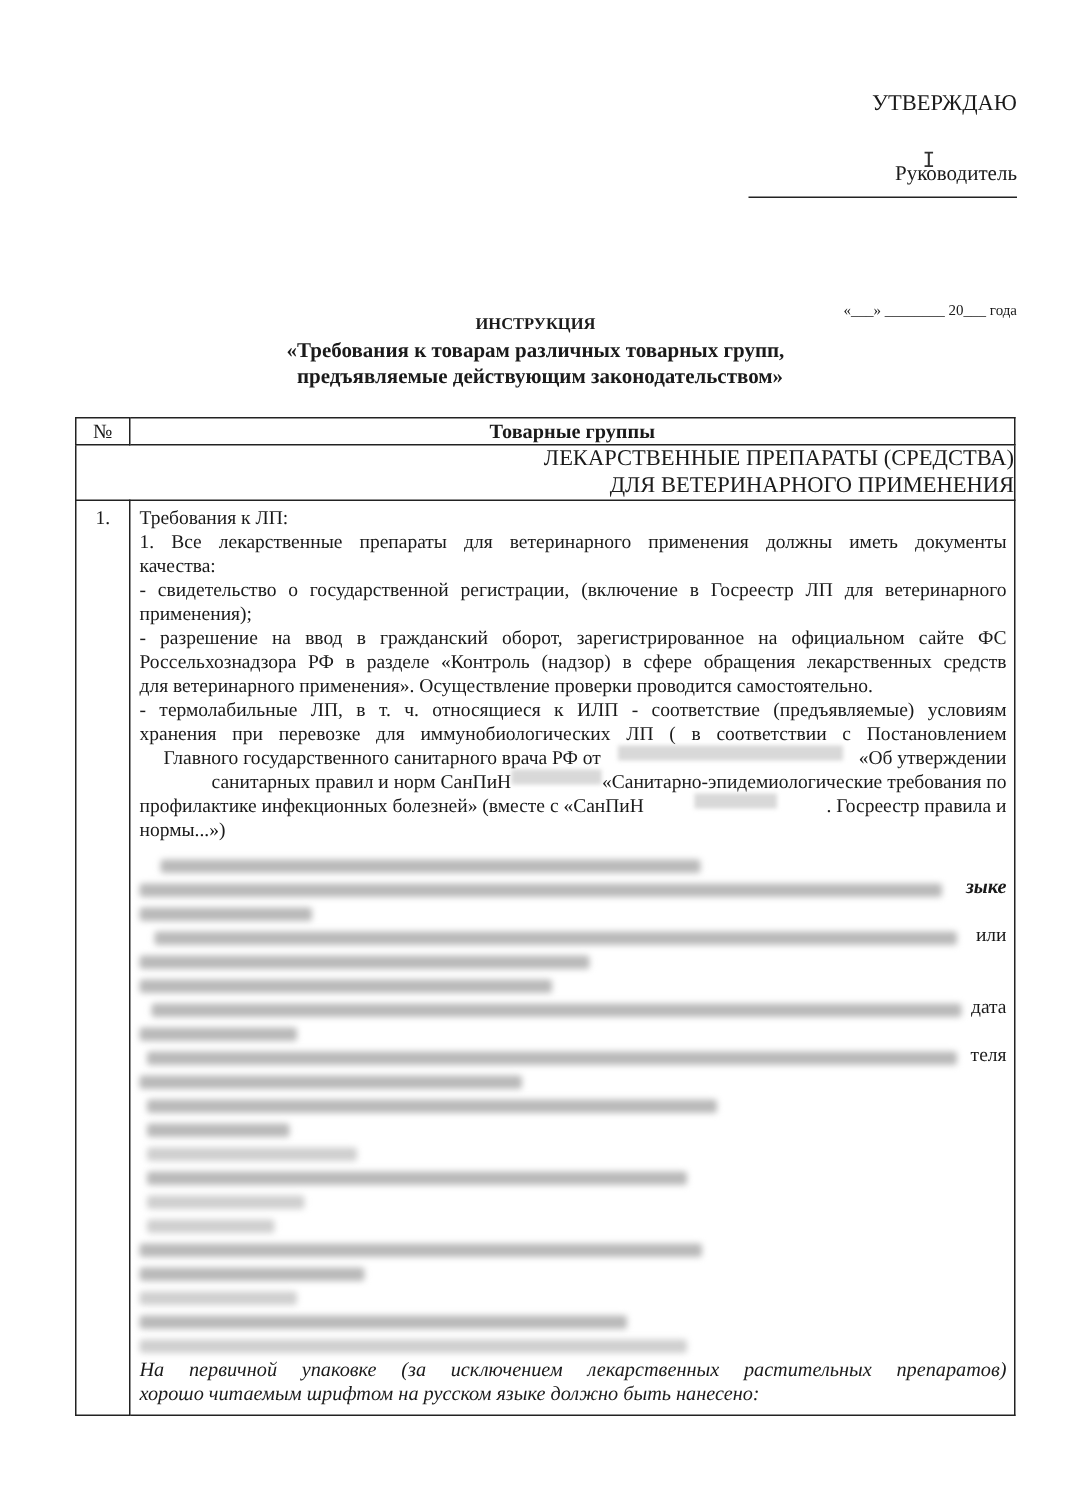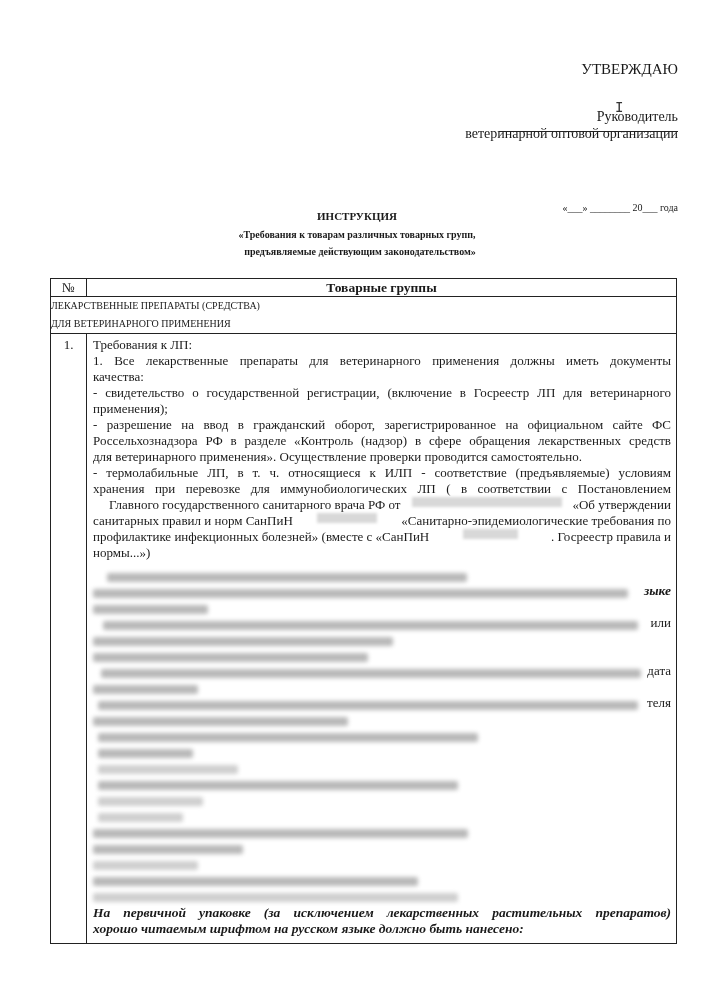--- a/index.html
+++ b/index.html
@@ -6,51 +6,50 @@
   body { width: 714px; height: 1000px; position: relative; overflow: hidden;
          font-family: "Liberation Serif", "DejaVu Serif", serif; color: #1a1a1a; }
   .abs { position: absolute; }
   .approval { right: 36px; text-align: right; font-size: 14px; line-height: 17px; margin-top: 32px; }
   .title-block { left: 0; width: 714px; text-align: center; font-weight: bold; }
   table.main { position: absolute; left: 50px; top: 278px; width: 627px; border-collapse: collapse;
                font-size: 13px; }
   table.main td { border: 1px solid #222; vertical-align: top; padding: 0; }
   .num-col { width: 35px; text-align: center; }
   .hdr td { height: 17px; line-height: 17px; font-weight: bold; text-align: center; font-size: 13.5px; }
-  .section td { height: 36px; text-align: left; font-size: 10px; line-height: 18px; padding-top: 0; }
+  .section td { height: 36px; text-align: right; font-size: 15px; line-height: 18px; padding-top: 0; }
   .row1 td.content { padding: 3px 5px 0 6px; height: 606px; }
   .row1 td.numcell { padding-top: 3px; }
   .line { line-height: 16px; height: 16px; white-space: nowrap; text-align: justify; }
   .just { text-align: justify; text-align-last: justify; white-space: normal; overflow: hidden; }
   .blur { display: inline-block; height: 9px; background: #b9b9b9; filter: blur(2.2px);
           vertical-align: middle; margin-top: 3px; border-radius: 2px; }
   .blur.light { background: #cfcfcf; }
   .blurrow { position: relative; height: 16px; }
   .blurrow .tail { position: absolute; right: 0; top: 0; line-height: 16px; }
-  .ital { font-style: italic; font-weight: bold; font-size: 13.5px; line-height: 16px; }
+  .ital { font-style: italic; font-weight: normal; font-size: 13.5px; line-height: 16px; }
   .cursor { position: absolute; left: 615px; top: 99px; font-size: 14px; color: #333; font-family: "DejaVu Sans Mono", monospace; }
   .redact { display: inline-block; background: #d8d8d8; filter: blur(1.5px); height: 10px; vertical-align: middle; }
 </style>
 </head>
 <body>
 
 <div class="abs approval" style="top:29px;">
   <div style="font-size:15px;">УТВЕРЖДАЮ</div>
 </div>
 <div class="abs approval" style="top:76px;">
   <div>Руководитель</div>
-  <div>ветеринарной оптовой организации</div>
 </div>
 <div class="abs" style="left:499px; top:131px; width:179px; border-bottom:1px solid #222;"></div>
 <div class="abs approval" style="top:167px; font-size:10px;">«___» ________ 20___ года</div>
 
 <div class="cursor">I</div>
 
 <div class="abs title-block" style="top:207px; font-size:11px; line-height:18px;">ИНСТРУКЦИЯ</div>
-<div class="abs title-block" style="top:226px; font-size:10px; line-height:17px;">
+<div class="abs title-block" style="top:226px; font-size:14px; line-height:17px;">
   <div>«Требования к товарам различных товарных групп,</div>
   <div style="padding-left:6px;">предъявляемые действующим законодательством»</div>
 </div>
 
 <table class="main">
   <tbody>
       <tr class="hdr">
     <td class="num-col" style="font-weight:normal;">№</td>
     <td>Товарные группы</td>
   </tr>
@@ -71,21 +70,21 @@
       <div class="line just">- разрешение на ввод в гражданский оборот, зарегистрированное на официальном сайте ФС</div>
       <div class="line just">Россельхознадзора РФ в разделе «Контроль (надзор) в сфере обращения лекарственных средств</div>
       <div class="line">для ветеринарного применения». Осуществление проверки проводится самостоятельно.</div>
       <div class="line just">- термолабильные ЛП, в т. ч. относящиеся к ИЛП - соответствие (предъявляемые) условиям</div>
       <div class="line just">хранения при перевозке для иммунобиологических ЛП ( в соответствии с Постановлением</div>
       <div class="line" style="display:flex; justify-content:space-between;margin-left:16px;">
         <span>Главного государственного санитарного врача РФ от</span>
         <span class="redact" style="width:150px;"></span>
         <span>«Об утверждении</span>
       </div>
-      <div class="line" style="display:flex; justify-content:space-between;">
+      <div class="line" style="display:flex; justify-content:space-between;margin-left:48px;">
         <span>санитарных правил и норм СанПиН</span>
         <span class="redact" style="width:60px;"></span>
         <span>«Санитарно-эпидемиологические требования по</span>
       </div>
       <div class="line" style="display:flex; justify-content:space-between;">
         <span>профилактике инфекционных болезней» (вместе с «СанПиН</span>
         <span class="redact" style="width:55px;"></span>
         <span>. Госреестр правила и</span>
       </div>
       <div class="line">нормы...»)</div>

